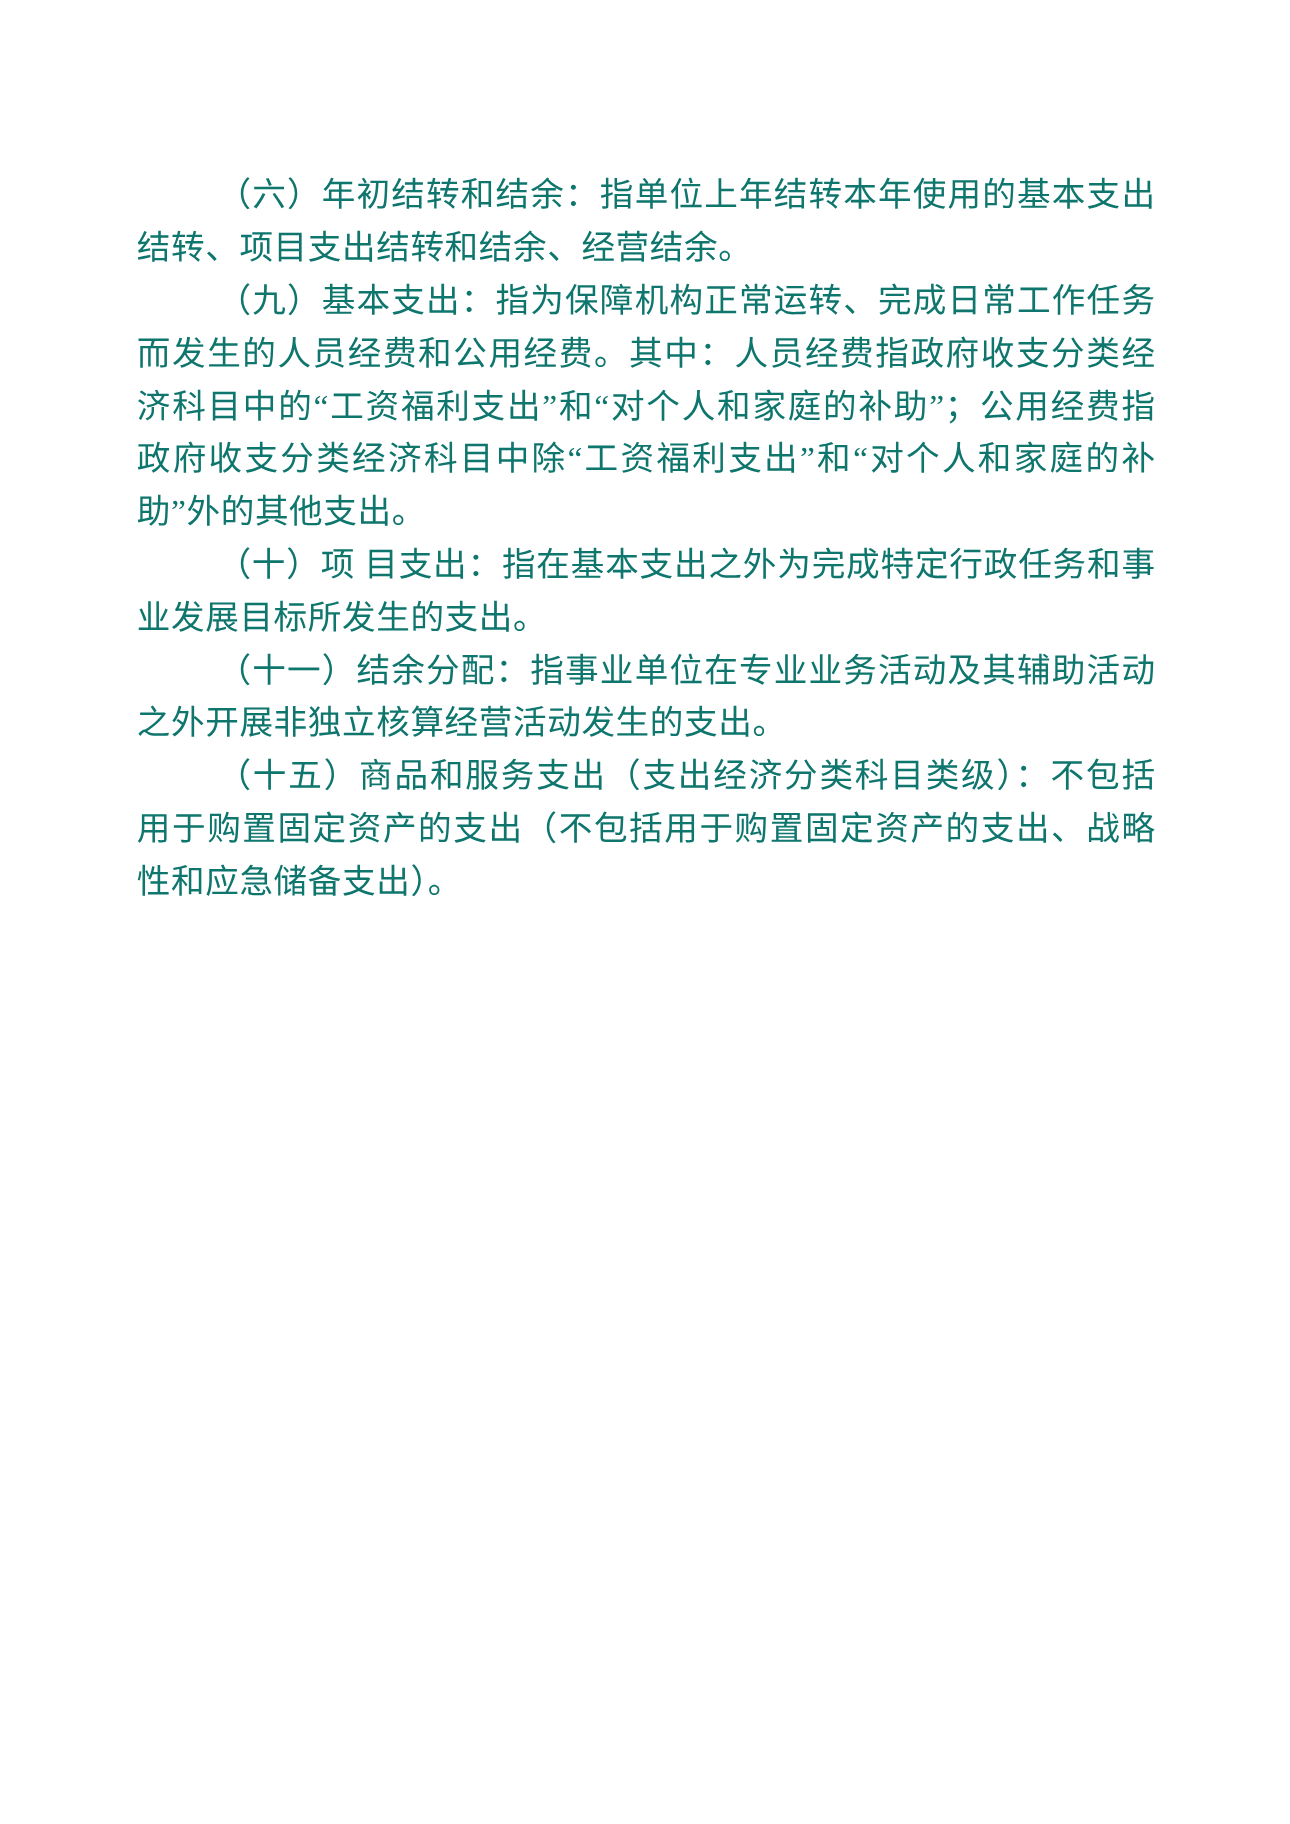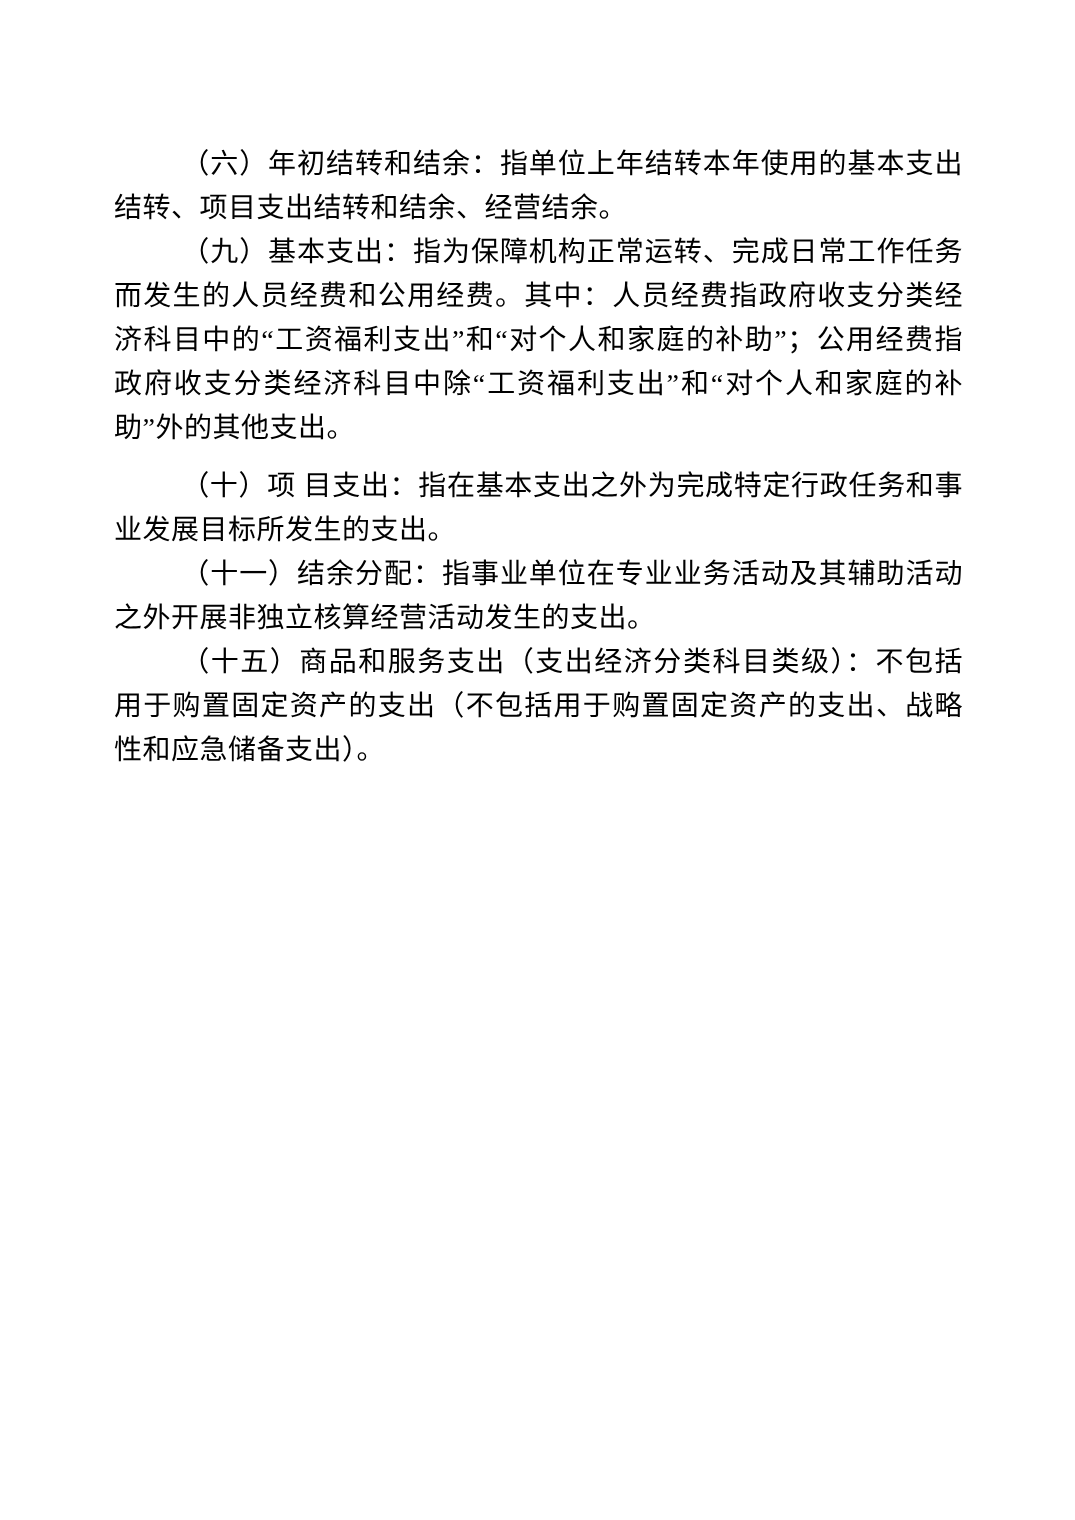--- a/index.html
+++ b/index.html
@@ -9,35 +9,34 @@
     background: #ffffff;
   }
   .page {
     position: relative;
     width: 1075px;
     height: 1520px;
     margin: 0 auto;
     background: #ffffff;
     box-sizing: border-box;
     padding: 142px 112px 0 114px;
-    color: #000000;
+    color: #0f766e;
     font-family: "Liberation Serif", "DejaVu Serif", serif;
     overflow: hidden;
   }
   .para {
     margin: 0;
     font-size: 28px;
     line-height: 44px;
     text-align: justify;
     text-indent: 2.4em;
     letter-spacing: 0.5px;
     word-break: break-all;
   }
   .gap-top {
-    margin-top: 14px;
   }
 </style>
 </head>
 <body>
 
 <div class="page">
   <p class="para">（六）年初结转和结余：指单位上年结转本年使用的基本支出结转、项目支出结转和结余、经营结余。</p>
   <p class="para">（九）基本支出：指为保障机构正常运转、完成日常工作任务而发生的人员经费和公用经费。其中：人员经费指政府收支分类经济科目中的“工资福利支出”和“对个人和家庭的补助”；公用经费指政府收支分类经济科目中除“工资福利支出”和“对个人和家庭的补助”外的其他支出。</p>
   <p class="para gap-top">（十）项 目支出：指在基本支出之外为完成特定行政任务和事业发展目标所发生的支出。</p>
   <p class="para">（十一）结余分配：指事业单位在专业业务活动及其辅助活动之外开展非独立核算经营活动发生的支出。</p>

